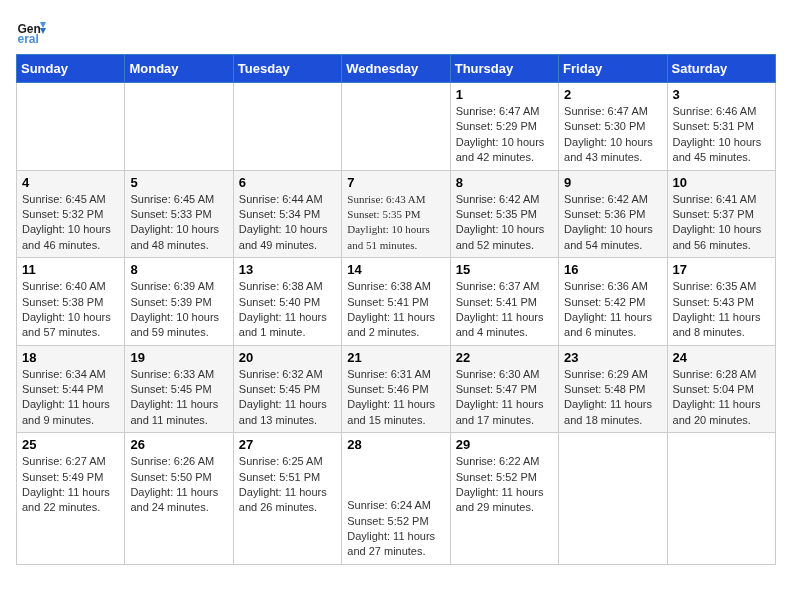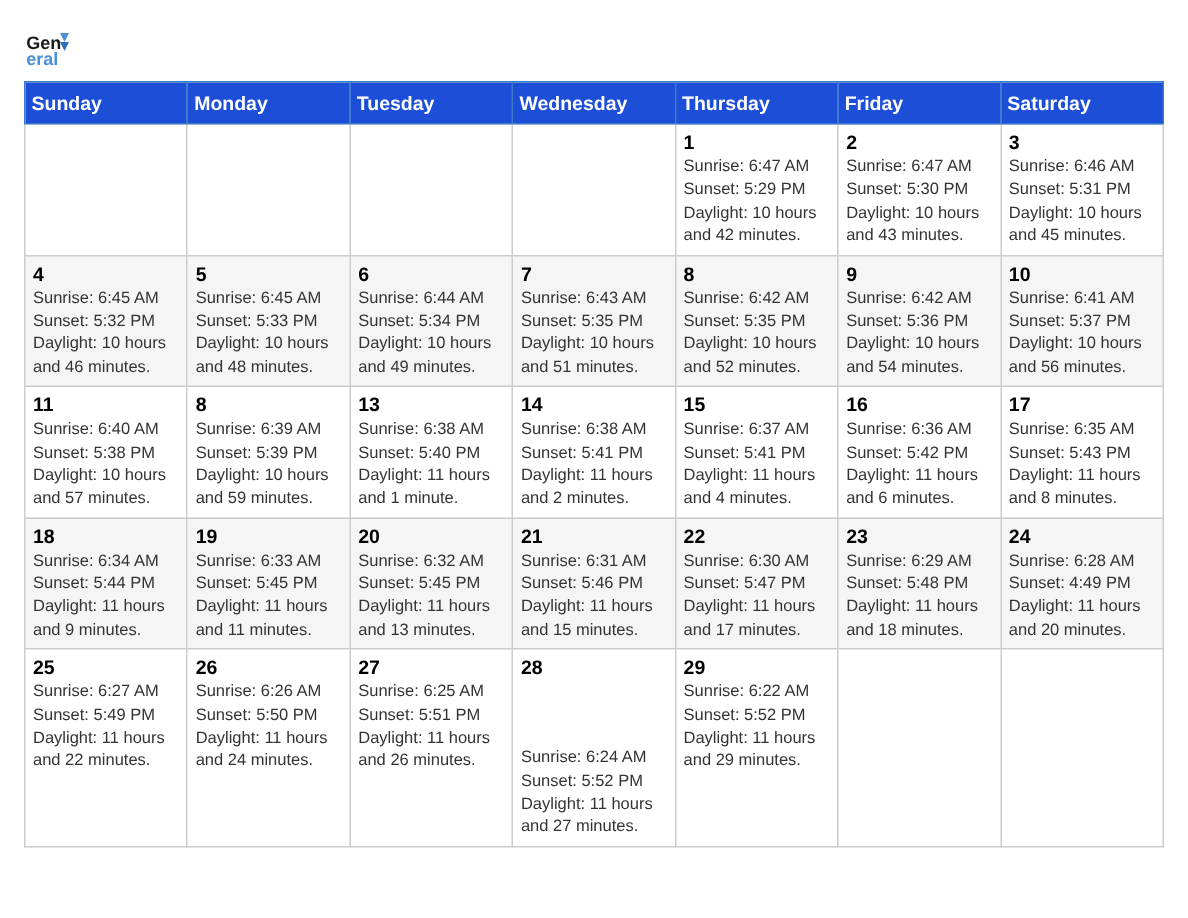--- a/index.html
+++ b/index.html
@@ -174,21 +174,21 @@
         </td>
         <td>
           <span class="day-number">6</span>
           <div class="day-info" style="white-space: pre-line;">Sunrise: 6:44 AM
 Sunset: 5:34 PM
 Daylight: 10 hours
 and 49 minutes.</div>
         </td>
         <td>
           <span class="day-number">7</span>
-          <div class="day-info" style="white-space: pre-line;">Sunrise: 6:43 AM
+          <div class="day-info" style="white-space: pre-line; font-family: Liberation Serif, serif;">Sunrise: 6:43 AM
 Sunset: 5:35 PM
 Daylight: 10 hours
 and 51 minutes.</div>
         </td>
         <td>
           <span class="day-number">8</span>
           <div class="day-info" style="white-space: pre-line;">Sunrise: 6:42 AM
 Sunset: 5:35 PM
 Daylight: 10 hours
 and 52 minutes.</div>
@@ -298,21 +298,21 @@
         <td>
           <span class="day-number">23</span>
           <div class="day-info" style="white-space: pre-line;">Sunrise: 6:29 AM
 Sunset: 5:48 PM
 Daylight: 11 hours
 and 18 minutes.</div>
         </td>
         <td>
           <span class="day-number">24</span>
           <div class="day-info" style="white-space: pre-line;">Sunrise: 6:28 AM
-Sunset: 4:49 PM
+Sunset: 5:04 PM
 Daylight: 11 hours
 and 20 minutes.</div>
         </td>
       </tr>
       <tr>
         <td>
           <span class="day-number">25</span>
           <div class="day-info" style="white-space: pre-line;">Sunrise: 6:27 AM
 Sunset: 5:49 PM
 Daylight: 11 hours

